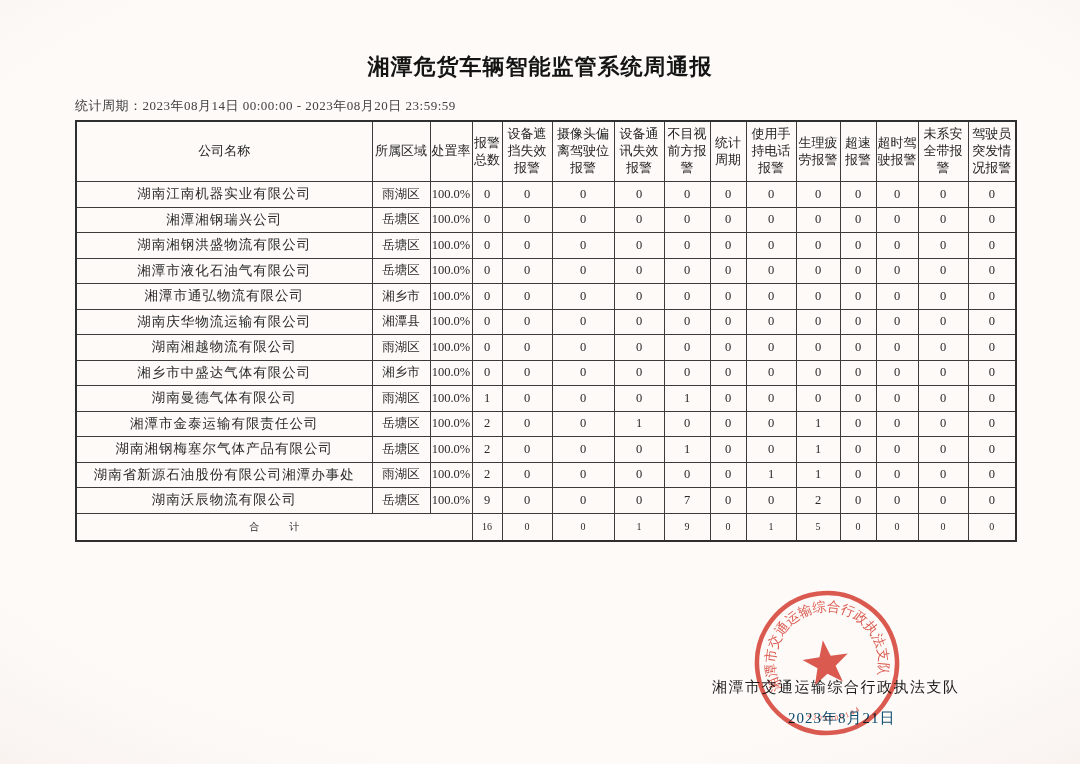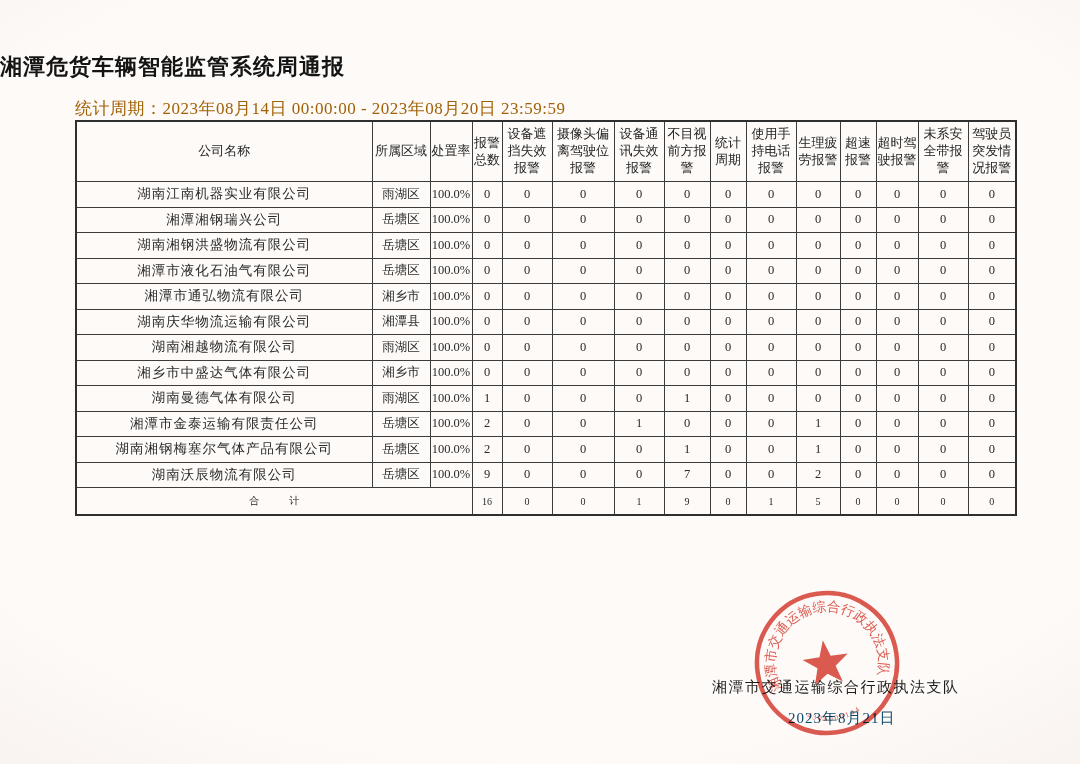--- a/index.html
+++ b/index.html
@@ -5,24 +5,24 @@
   html,body{margin:0;padding:0;}
   body{
     width:1080px;height:764px;position:relative;overflow:hidden;
     background:radial-gradient(120% 105% at 50% 45%, #fdfaf8 52%, #f5ece8 82%, #e9ded8 100%);
     font-family:"Liberation Serif","DejaVu Serif",serif;
     color:#222;
     -webkit-font-smoothing:antialiased;
   }
   .title{
     position:absolute;left:0;top:52px;width:1080px;
-    font-size:22px;font-weight:bold;letter-spacing:1px;color:#141414;
+    text-align:center;font-size:22px;font-weight:bold;letter-spacing:1px;color:#141414;
   }
   .period{
-    position:absolute;left:75px;top:97px;font-size:17px;color:#a16207;letter-spacing:.5px;text-align:center;
+    position:absolute;left:75px;top:97px;font-size:13px;color:#404040;letter-spacing:.5px;text-align:center;
   }
   table.report{
     position:absolute;left:75px;top:120px;width:940px;
     border-collapse:collapse;table-layout:fixed;
     border:2px solid #2f2f2f;
     background:transparent;
   }
   .report th,.report td{
     border:1px solid #3c3c3c;
     text-align:center;vertical-align:middle;
@@ -274,20 +274,37 @@
         <td class="num">1</td>
         <td class="num">0</td>
         <td class="num">0</td>
         <td class="num">1</td>
         <td class="num">0</td>
         <td class="num">0</td>
         <td class="num">0</td>
         <td class="num">0</td>
       </tr>
       <tr>
+        <td class="company">湖南省新源石油股份有限公司湘潭办事处</td>
+        <td class="num">雨湖区</td>
+        <td class="num">100.0%</td>
+        <td class="num">2</td>
+        <td class="num">0</td>
+        <td class="num">0</td>
+        <td class="num">0</td>
+        <td class="num">0</td>
+        <td class="num">0</td>
+        <td class="num">1</td>
+        <td class="num">1</td>
+        <td class="num">0</td>
+        <td class="num">0</td>
+        <td class="num">0</td>
+        <td class="num">0</td>
+      </tr>
+      <tr>
         <td class="company">湖南沃辰物流有限公司</td>
         <td class="num">岳塘区</td>
         <td class="num">100.0%</td>
         <td class="num">9</td>
         <td class="num">0</td>
         <td class="num">0</td>
         <td class="num">0</td>
         <td class="num">7</td>
         <td class="num">0</td>
         <td class="num">0</td>

